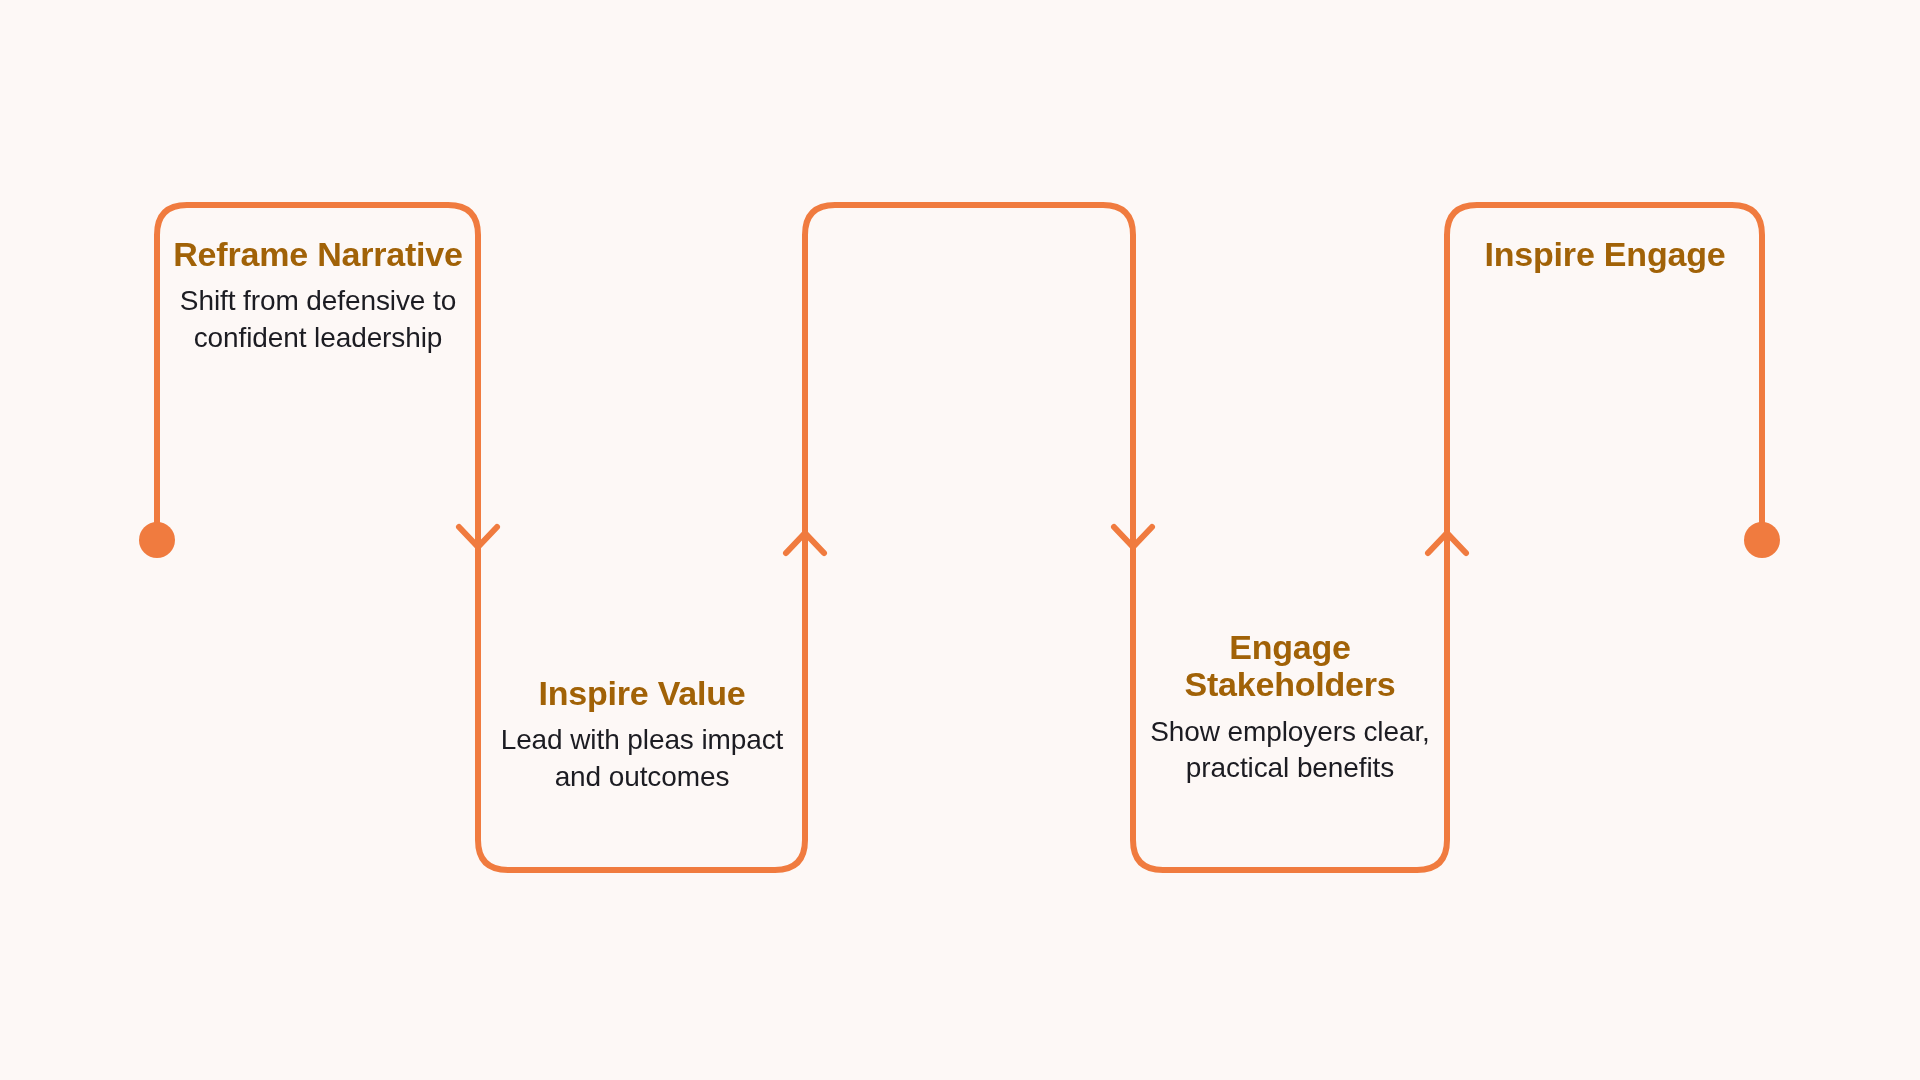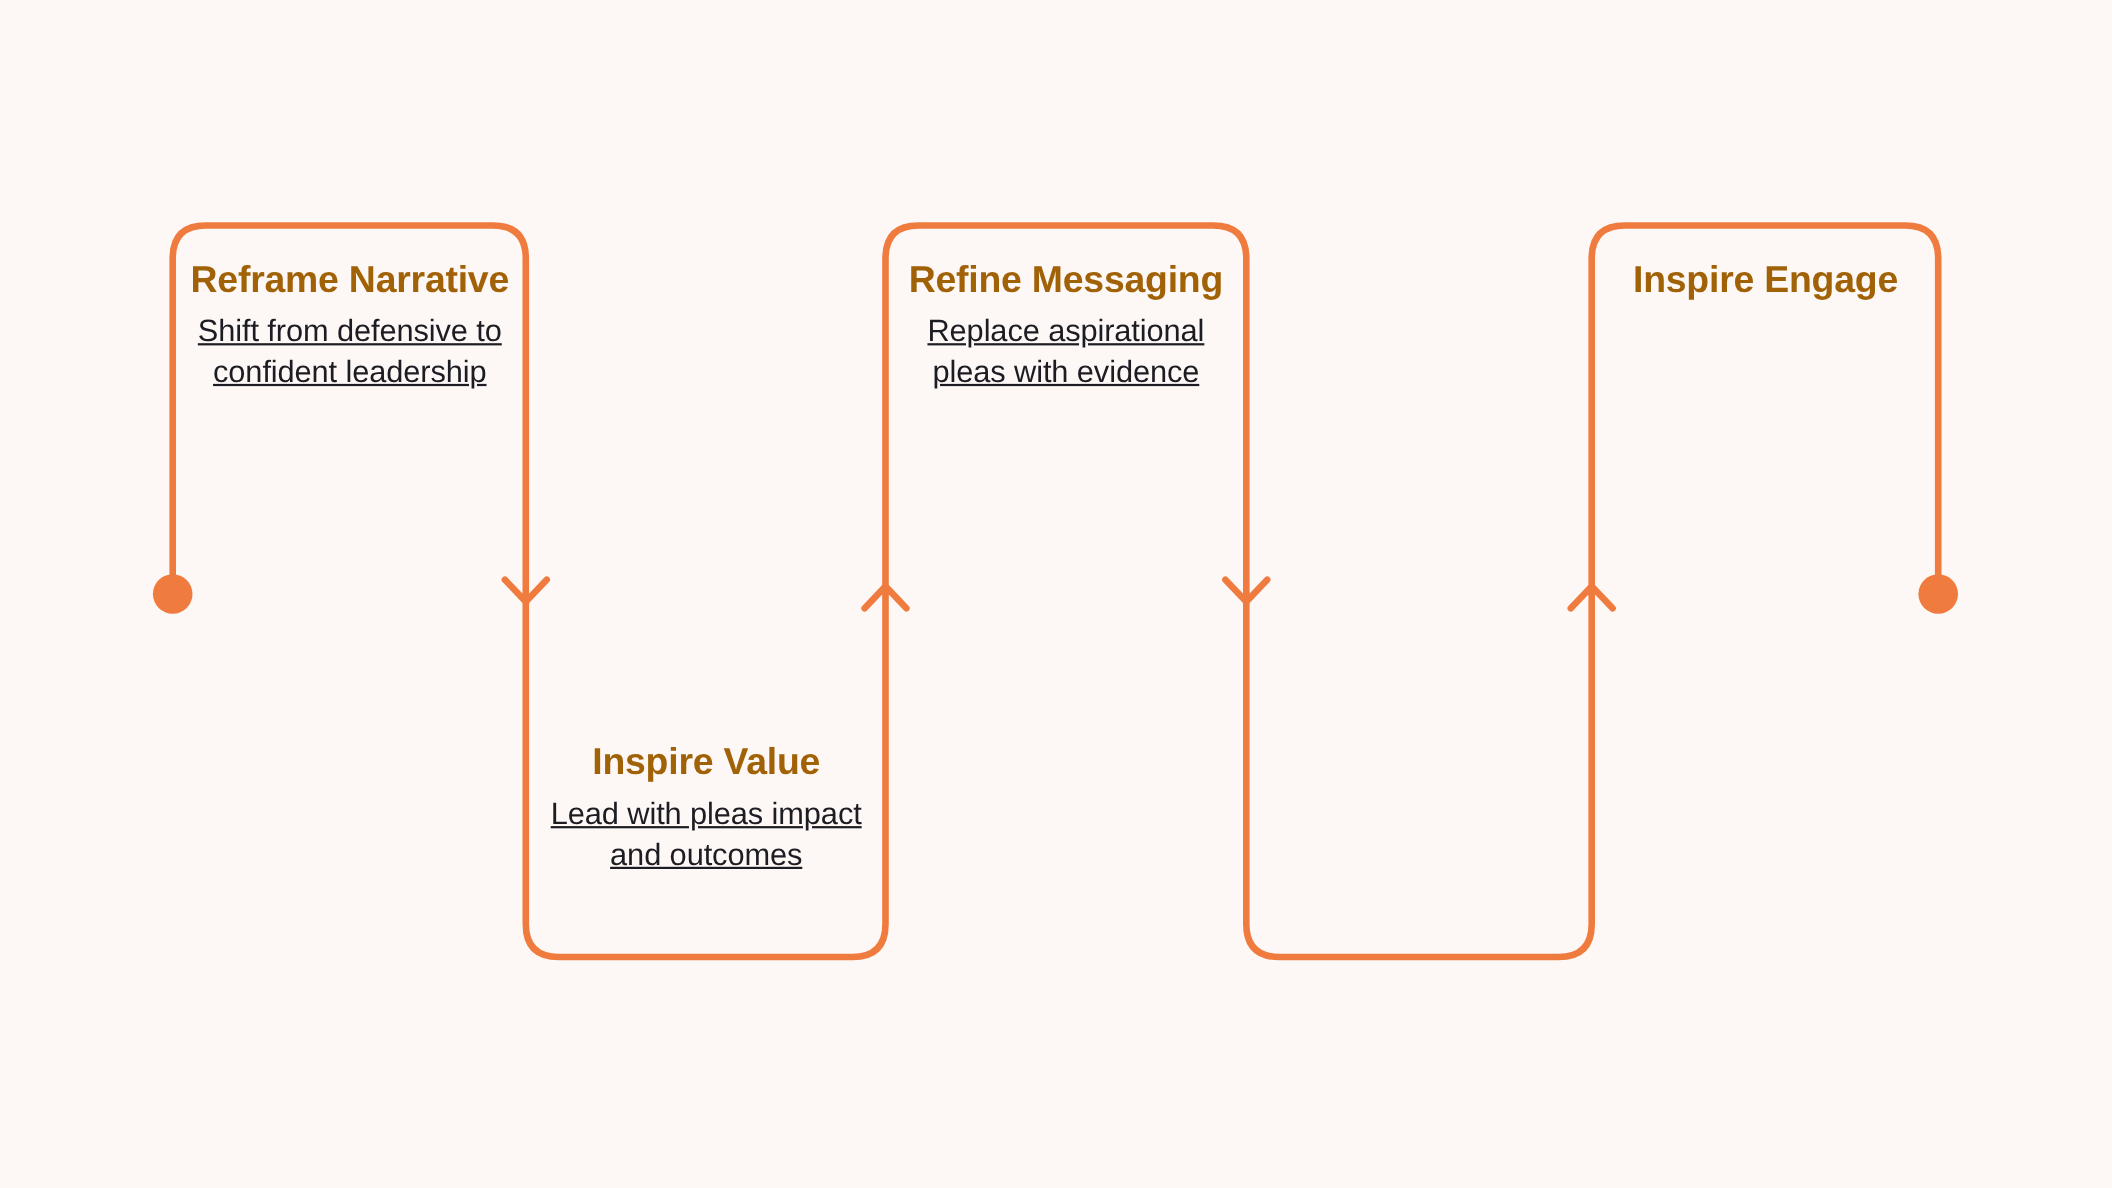--- a/index.html
+++ b/index.html
@@ -43,21 +43,20 @@
     margin: 0 0 10px 0;
     color: #a16207;
   }
   .node-desc {
     font-size: 28px;
     font-weight: 400;
     line-height: 1.30;
     letter-spacing: -0.1px;
     margin: 0;
     color: #1C1C22;
-    text-decoration: underline;
   }
   
   #node-1 { left: 170px;  top: 236px; width: 296px; }
   
   #node-2 { left: 492px;  top: 675px; width: 300px; }
   
   #node-3 { left: 818px;  top: 236px; width: 302px; }
   
   #node-4 { left: 1142px; top: 629px; width: 296px; }
   
@@ -96,23 +95,23 @@
   <div class="node-text" id="node-1">
     <p class="node-title">Reframe Narrative</p>
     <p class="node-desc">Shift from defensive to confident leadership</p>
   </div>
 
   <div class="node-text" id="node-2">
     <p class="node-title">Inspire Value</p>
     <p class="node-desc">Lead with pleas impact and outcomes</p>
   </div>
 
-  <div class="node-text" id="node-3">
-    <p class="node-title">Refine Messaging</p>
-    <p class="node-desc">Replace aspirational pleas with evidence</p>
+
+  <div class="node-text" id="node-4">
+    <p class="node-title">Engage Stakeholders</p>
+    <p class="node-desc">Show employers clear, practical benefits</p>
   </div>
-
 
   <div class="node-text" id="node-5">
     <p class="node-title">Inspire Engage</p>
   </div>
 
 </div>
 
 </body></html>

